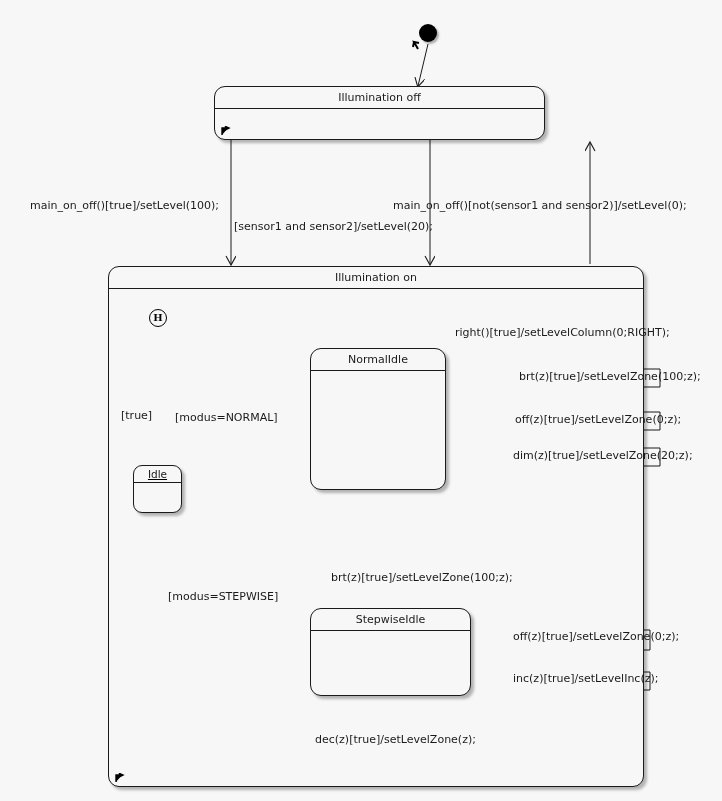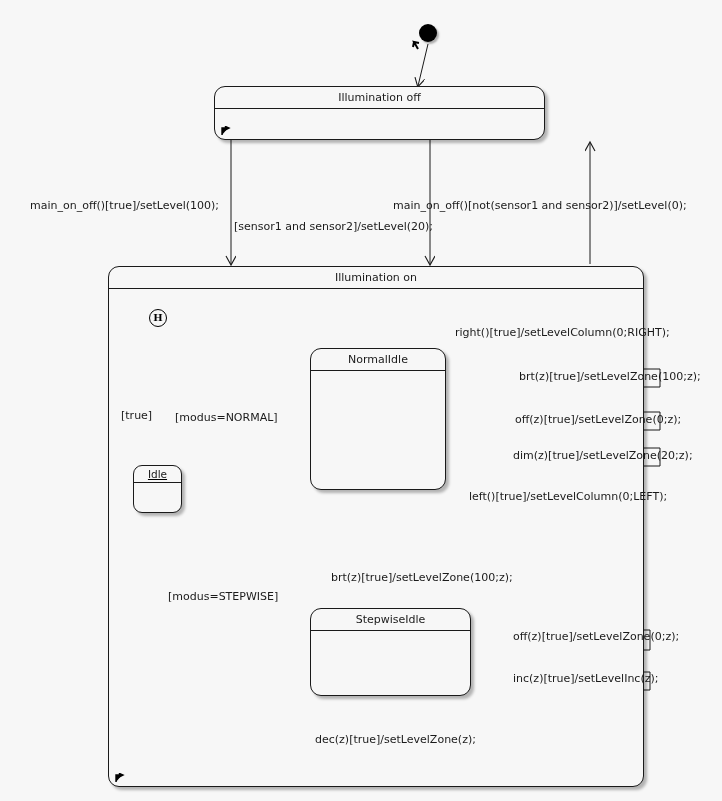--- a/index.html
+++ b/index.html
@@ -210,21 +210,20 @@
   <div class="lbl" style="left:168px; top:591px;">[modus=STEPWISE]</div>
 
   <div class="lbl" style="left:455px; top:327px;">right()[true]/setLevelColumn(0;RIGHT);</div>
 
   <div class="lbl" style="left:519px; top:371px;">brt(z)[true]/setLevelZone(100;z);</div>
 
   <div class="lbl" style="left:515px; top:414px;">off(z)[true]/setLevelZone(0;z);</div>
 
   <div class="lbl" style="left:513px; top:450px;">dim(z)[true]/setLevelZone(20;z);</div>
 
-  <div class="lbl" style="left:469px; top:491px;">left()[true]/setLevelColumn(0;LEFT);</div>
 
   <div class="lbl" style="left:331px; top:572px;">brt(z)[true]/setLevelZone(100;z);</div>
 
   <div class="lbl" style="left:513px; top:631px;">off(z)[true]/setLevelZone(0;z);</div>
 
   <div class="lbl" style="left:513px; top:673px;">inc(z)[true]/setLevelInc(z);</div>
 
   <div class="lbl" style="left:315px; top:734px;">dec(z)[true]/setLevelZone(z);</div>
 
 </div>

